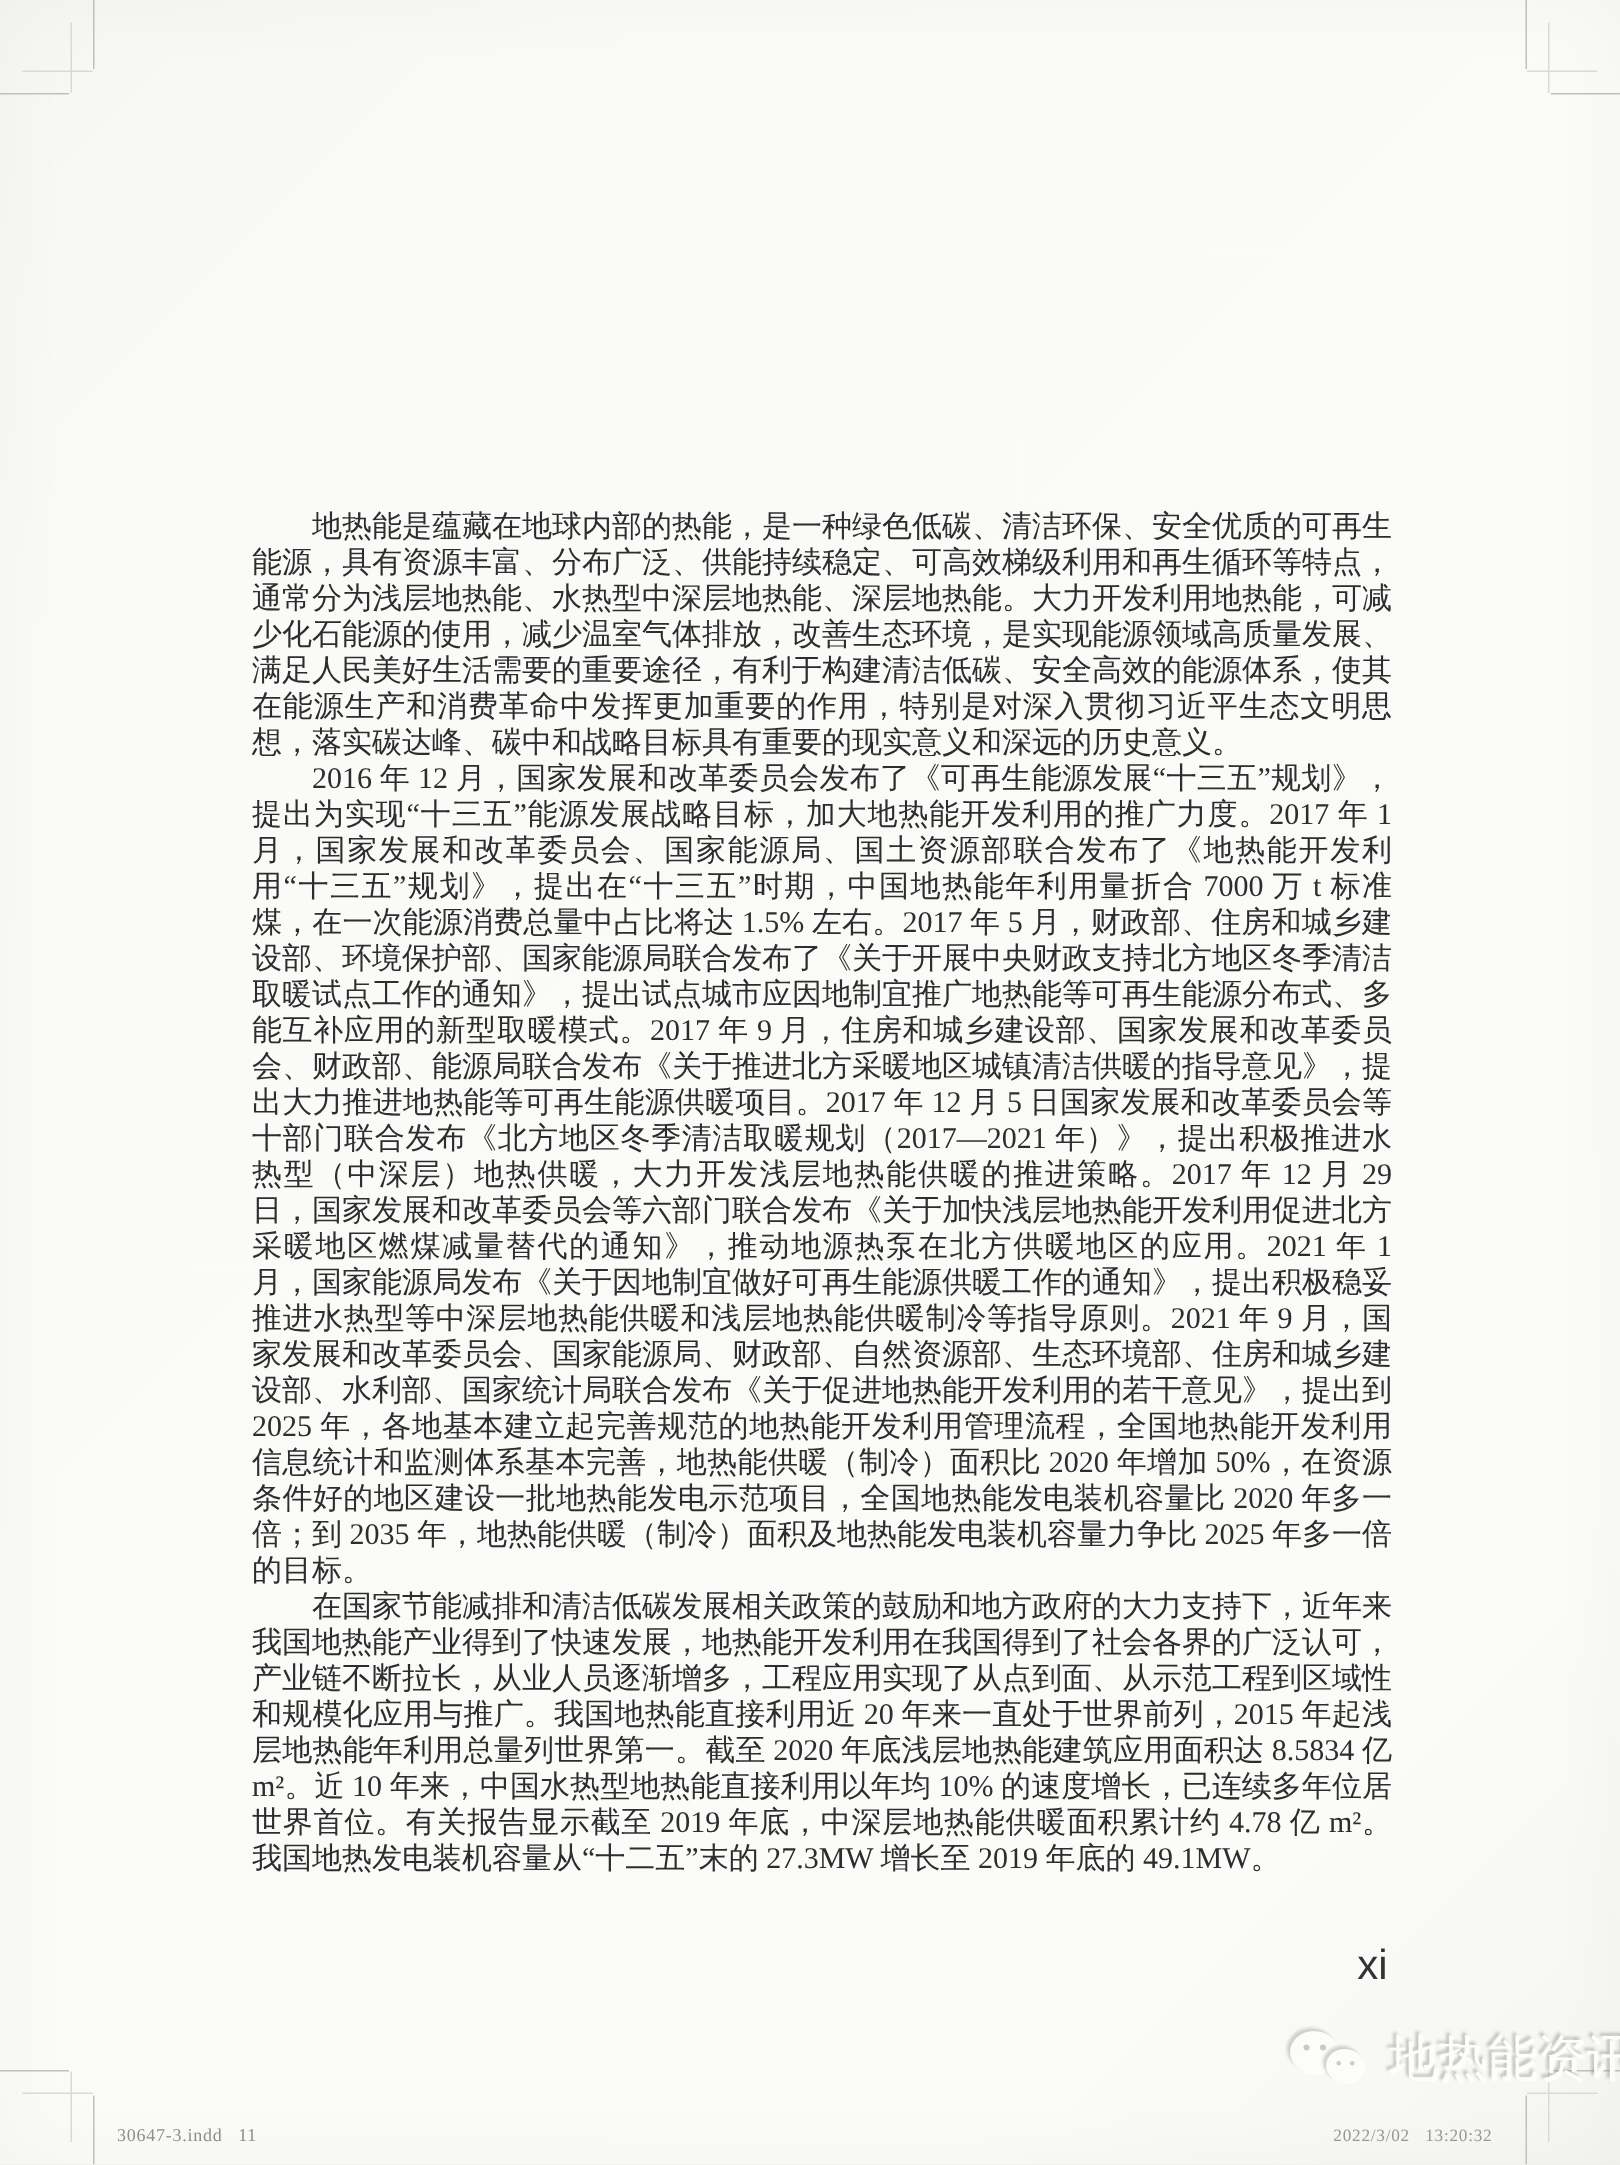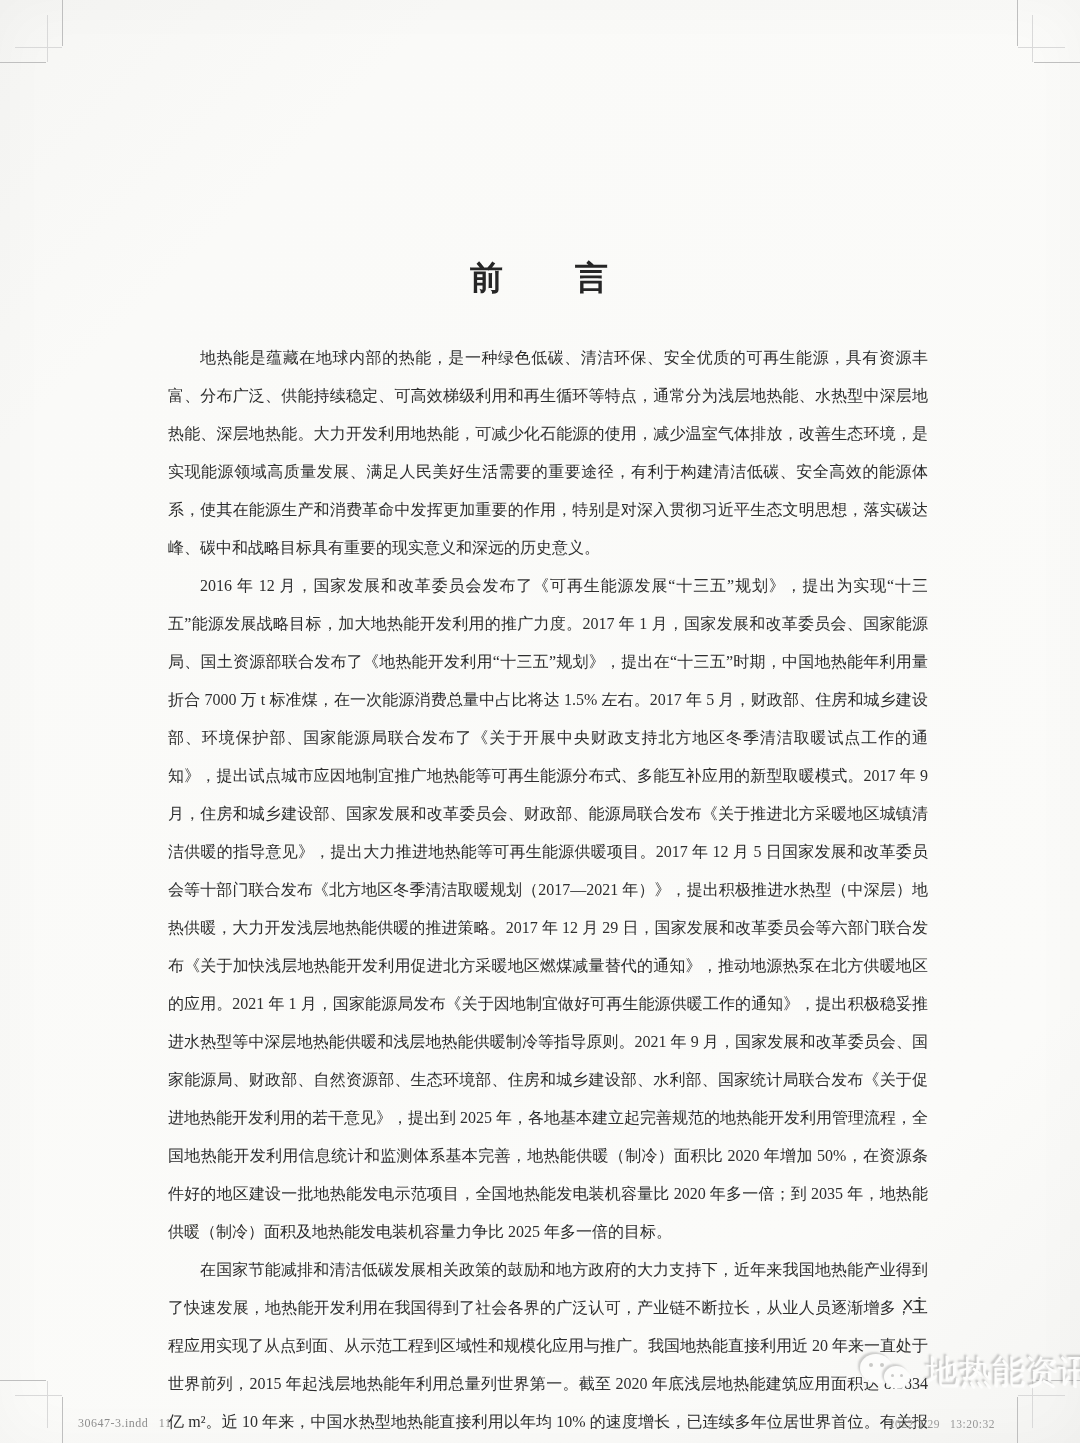--- a/index.html
+++ b/index.html
@@ -33,32 +33,32 @@
     white-space: pre;
   }
 
   
   .content {
     position: absolute; top: 339px; left: 168px; width: 760px;
     color: #2d2d2d;
   }
   .content p {
     margin: 0;
-    font-size: 16px;
-    line-height: 38px;
+    font-size: 20px;
+    line-height: 24px;
     text-align: justify;
     text-justify: inter-character;
     text-indent: 2em;
   }
 
   
   .page-number {
     position: absolute; top: 1294px; right: 155px;
-    font-family: Liberation Mono, monospace;
-    font-size: 19px; color: #333;
+    font-family: Liberation Sans, sans-serif;
+    font-size: 28px; color: #333;
   }
 
   
   .slug-left {
     position: absolute; left: 78px; top: 1416px;
     font-size: 12px; color: #8d8d8d; letter-spacing: 0.5px;
     white-space: pre;
   }
   .slug-right {
     position: absolute; right: 85px; top: 1418px;
@@ -121,32 +121,31 @@
     <div class="crop-line h light" style="left:15px; bottom:47px; width:47px;"></div>
   </div>
 
   <div>
     <div class="crop-line v" style="right:62px; bottom:0;"></div>
     <div class="crop-line h" style="right:0; bottom:62px;"></div>
     <div class="crop-line v light" style="right:47px; bottom:15px; height:47px;"></div>
     <div class="crop-line h light" style="right:15px; bottom:47px; width:47px;"></div>
   </div>
 
-  <div class="page-title">前　　言</div>
 
   <div class="content">
     <p>地热能是蕴藏在地球内部的热能，是一种绿色低碳、清洁环保、安全优质的可再生能源，具有资源丰富、分布广泛、供能持续稳定、可高效梯级利用和再生循环等特点，通常分为浅层地热能、水热型中深层地热能、深层地热能。大力开发利用地热能，可减少化石能源的使用，减少温室气体排放，改善生态环境，是实现能源领域高质量发展、满足人民美好生活需要的重要途径，有利于构建清洁低碳、安全高效的能源体系，使其在能源生产和消费革命中发挥更加重要的作用，特别是对深入贯彻习近平生态文明思想，落实碳达峰、碳中和战略目标具有重要的现实意义和深远的历史意义。</p>
     <p>2016 年 12 月，国家发展和改革委员会发布了《可再生能源发展“十三五”规划》，提出为实现“十三五”能源发展战略目标，加大地热能开发利用的推广力度。2017 年 1 月，国家发展和改革委员会、国家能源局、国土资源部联合发布了《地热能开发利用“十三五”规划》，提出在“十三五”时期，中国地热能年利用量折合 7000 万 t 标准煤，在一次能源消费总量中占比将达 1.5% 左右。2017 年 5 月，财政部、住房和城乡建设部、环境保护部、国家能源局联合发布了《关于开展中央财政支持北方地区冬季清洁取暖试点工作的通知》，提出试点城市应因地制宜推广地热能等可再生能源分布式、多能互补应用的新型取暖模式。2017 年 9 月，住房和城乡建设部、国家发展和改革委员会、财政部、能源局联合发布《关于推进北方采暖地区城镇清洁供暖的指导意见》，提出大力推进地热能等可再生能源供暖项目。2017 年 12 月 5 日国家发展和改革委员会等十部门联合发布《北方地区冬季清洁取暖规划（2017—2021 年）》，提出积极推进水热型（中深层）地热供暖，大力开发浅层地热能供暖的推进策略。2017 年 12 月 29 日，国家发展和改革委员会等六部门联合发布《关于加快浅层地热能开发利用促进北方采暖地区燃煤减量替代的通知》，推动地源热泵在北方供暖地区的应用。2021 年 1 月，国家能源局发布《关于因地制宜做好可再生能源供暖工作的通知》，提出积极稳妥推进水热型等中深层地热能供暖和浅层地热能供暖制冷等指导原则。2021 年 9 月，国家发展和改革委员会、国家能源局、财政部、自然资源部、生态环境部、住房和城乡建设部、水利部、国家统计局联合发布《关于促进地热能开发利用的若干意见》，提出到 2025 年，各地基本建立起完善规范的地热能开发利用管理流程，全国地热能开发利用信息统计和监测体系基本完善，地热能供暖（制冷）面积比 2020 年增加 50%，在资源条件好的地区建设一批地热能发电示范项目，全国地热能发电装机容量比 2020 年多一倍；到 2035 年，地热能供暖（制冷）面积及地热能发电装机容量力争比 2025 年多一倍的目标。</p>
     <p>在国家节能减排和清洁低碳发展相关政策的鼓励和地方政府的大力支持下，近年来我国地热能产业得到了快速发展，地热能开发利用在我国得到了社会各界的广泛认可，产业链不断拉长，从业人员逐渐增多，工程应用实现了从点到面、从示范工程到区域性和规模化应用与推广。我国地热能直接利用近 20 年来一直处于世界前列，2015 年起浅层地热能年利用总量列世界第一。截至 2020 年底浅层地热能建筑应用面积达 8.5834 亿 m²。近 10 年来，中国水热型地热能直接利用以年均 10% 的速度增长，已连续多年位居世界首位。有关报告显示截至 2019 年底，中深层地热能供暖面积累计约 4.78 亿 m²。我国地热发电装机容量从“十二五”末的 27.3MW 增长至 2019 年底的 49.1MW。</p>
   </div>
 
   <div class="page-number">xi</div>
 
   <div class="slug-left">30647-3.indd   11</div>
-  <div class="slug-right">2022/3/29   13:20:32</div>
+  <div class="slug-right">2022/3/02   13:20:32</div>
 
   <div class="watermark">
     <span class="wechat-icon">
       <span class="bubble big"></span>
       <span class="bubble small"></span>
       <span class="eye b1"></span>
       <span class="eye b2"></span>
       <span class="eye s1"></span>
       <span class="eye s2"></span>
     </span>

